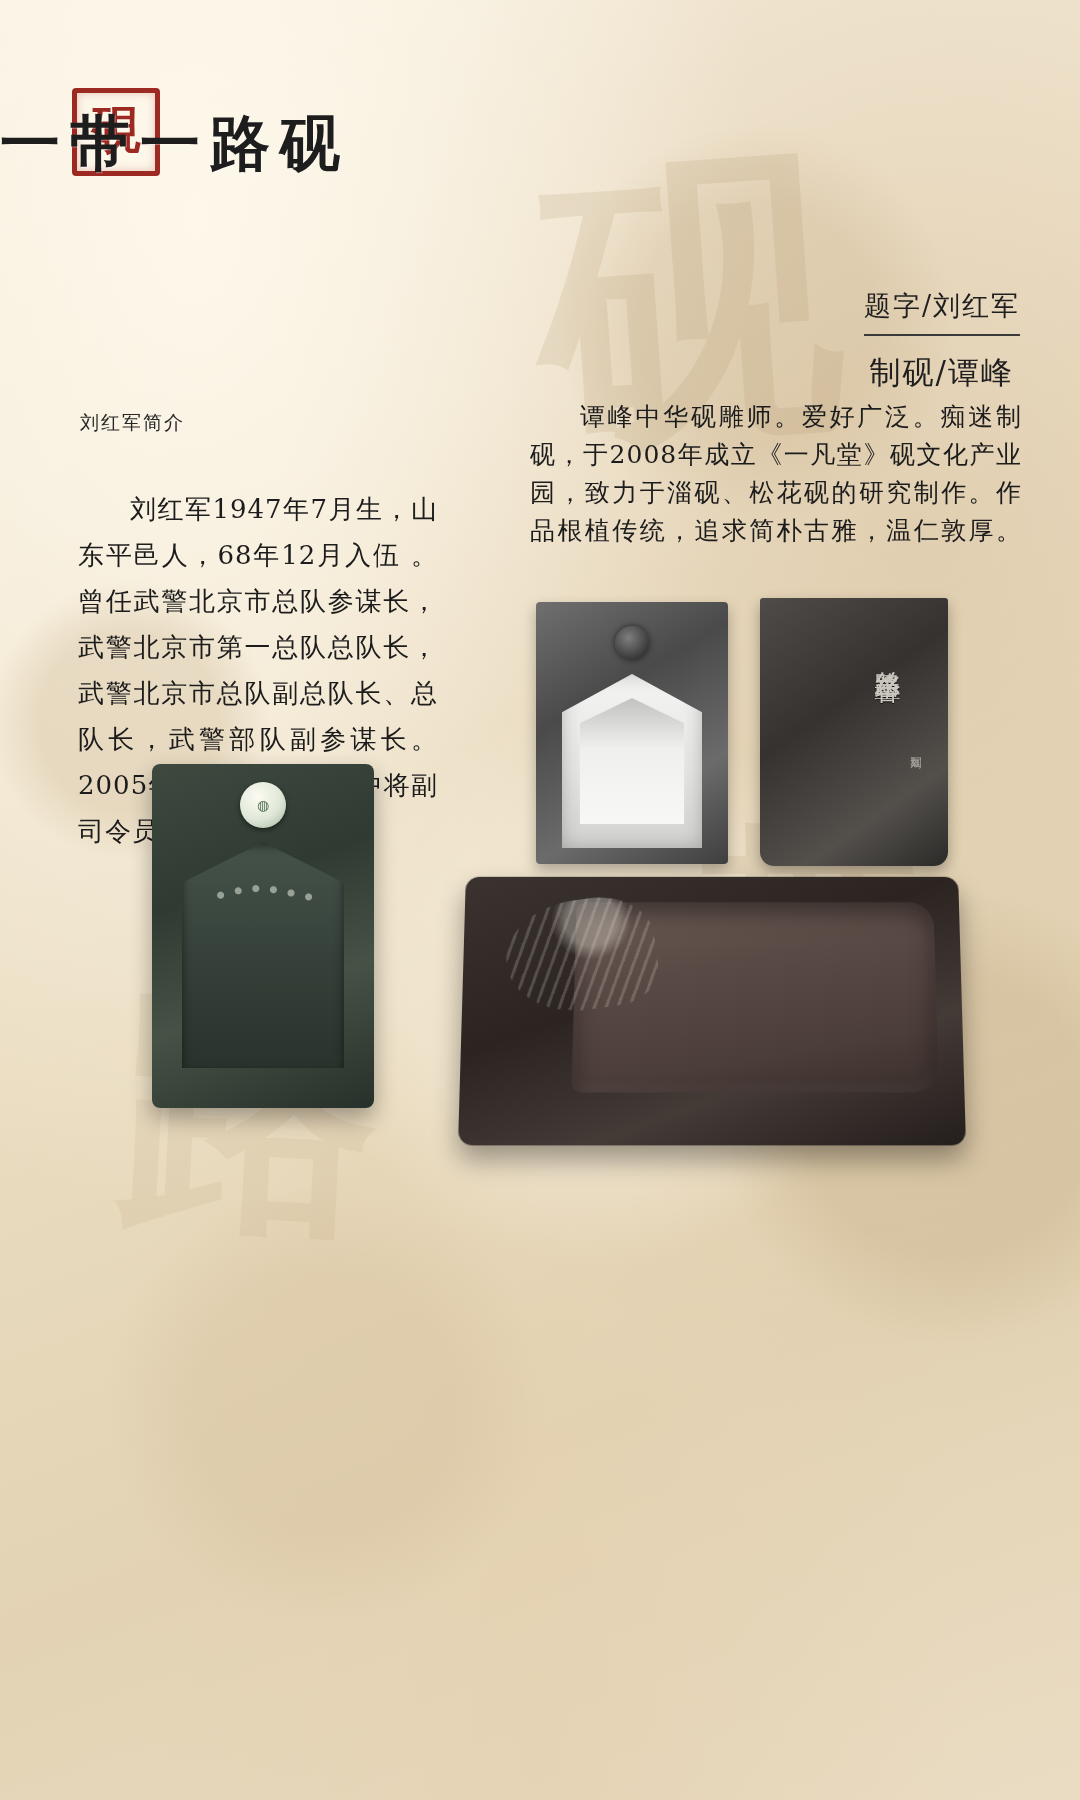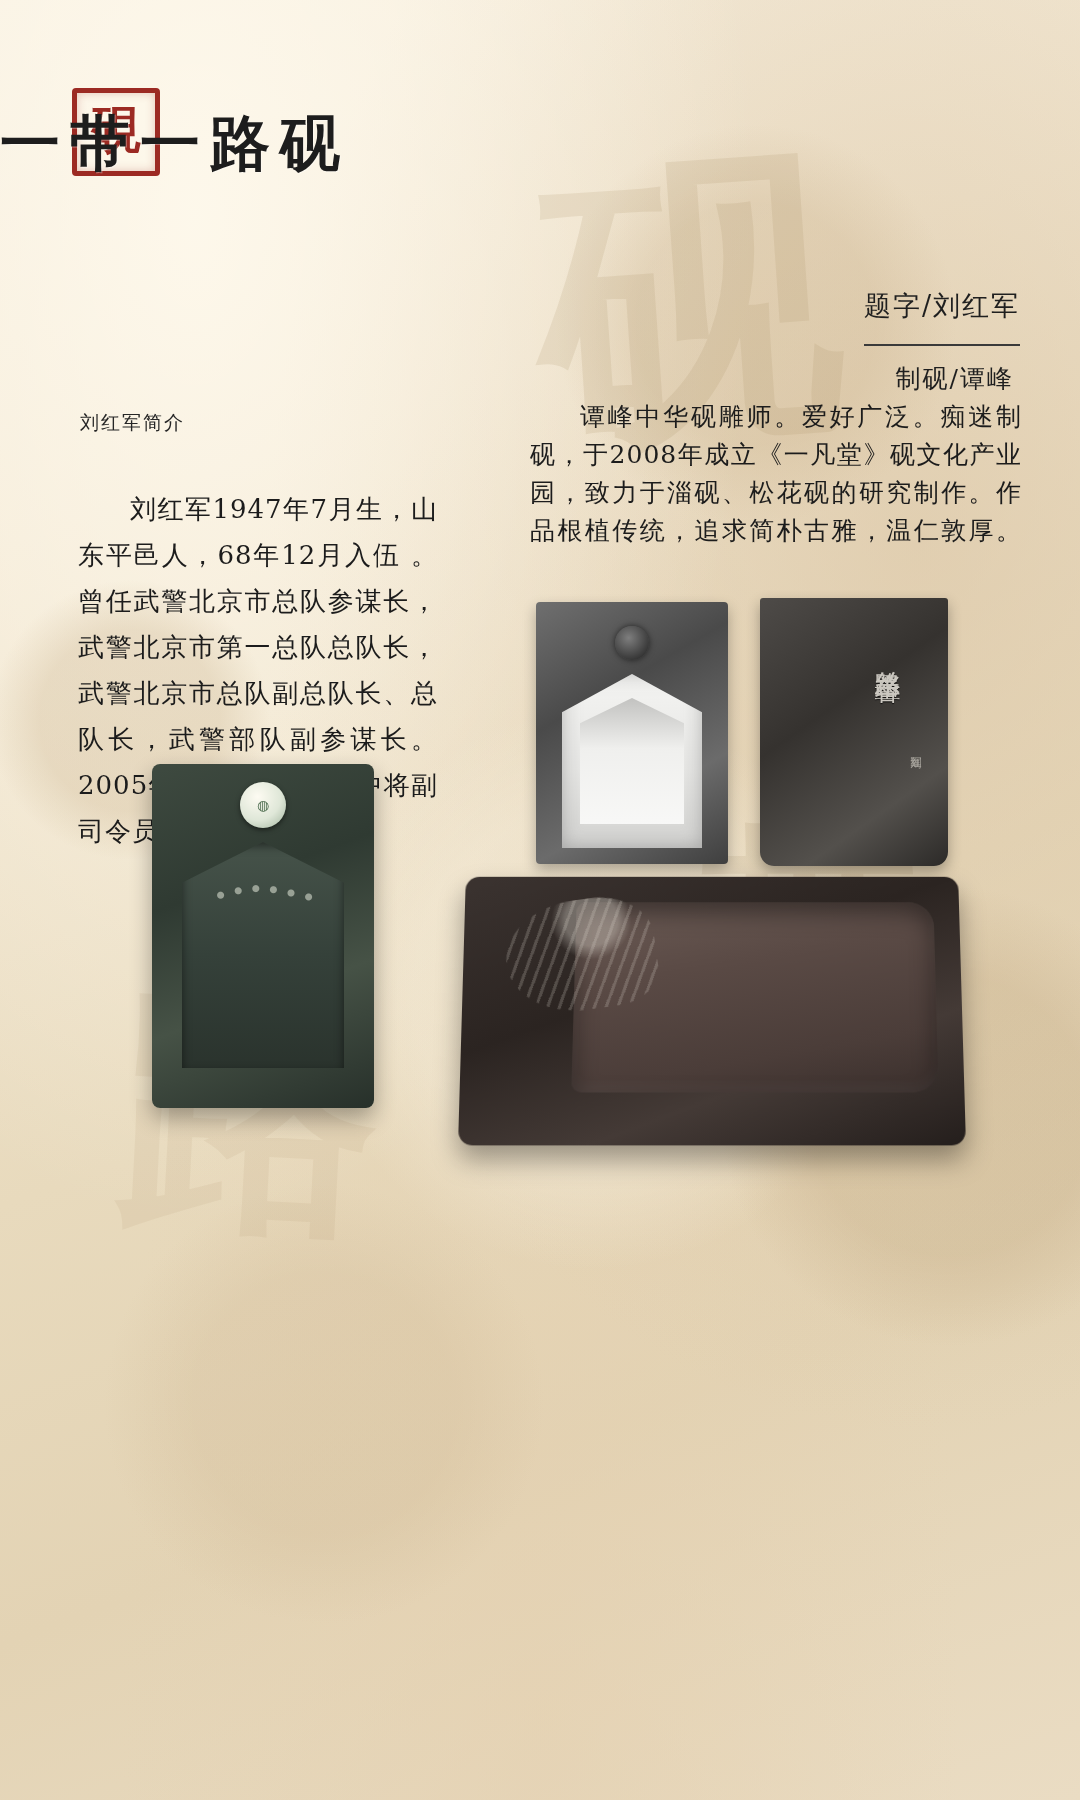--- a/index.html
+++ b/index.html
@@ -86,26 +86,26 @@
     position: absolute;
     right: 60px;
     top: 288px;
     text-align: right;
     font-family: "DejaVu Serif", serif;
     color: #1f1f1f;
   }
   .credit-1 {
     font-size: 27px;
     letter-spacing: 2px;
-    padding-bottom: 20px;
+    padding-bottom: 10px;
     border-bottom: 2px solid #3a3a3a;
     display: inline-block;
   }
   .credit-2 {
-    font-size: 25px;
+    font-size: 31px;
     letter-spacing: 2px;
     margin-top: 16px;
     margin-right: 6px;
   }
 
   
   .bio-heading {
     position: absolute;
     left: 80px;
     top: 410px;

